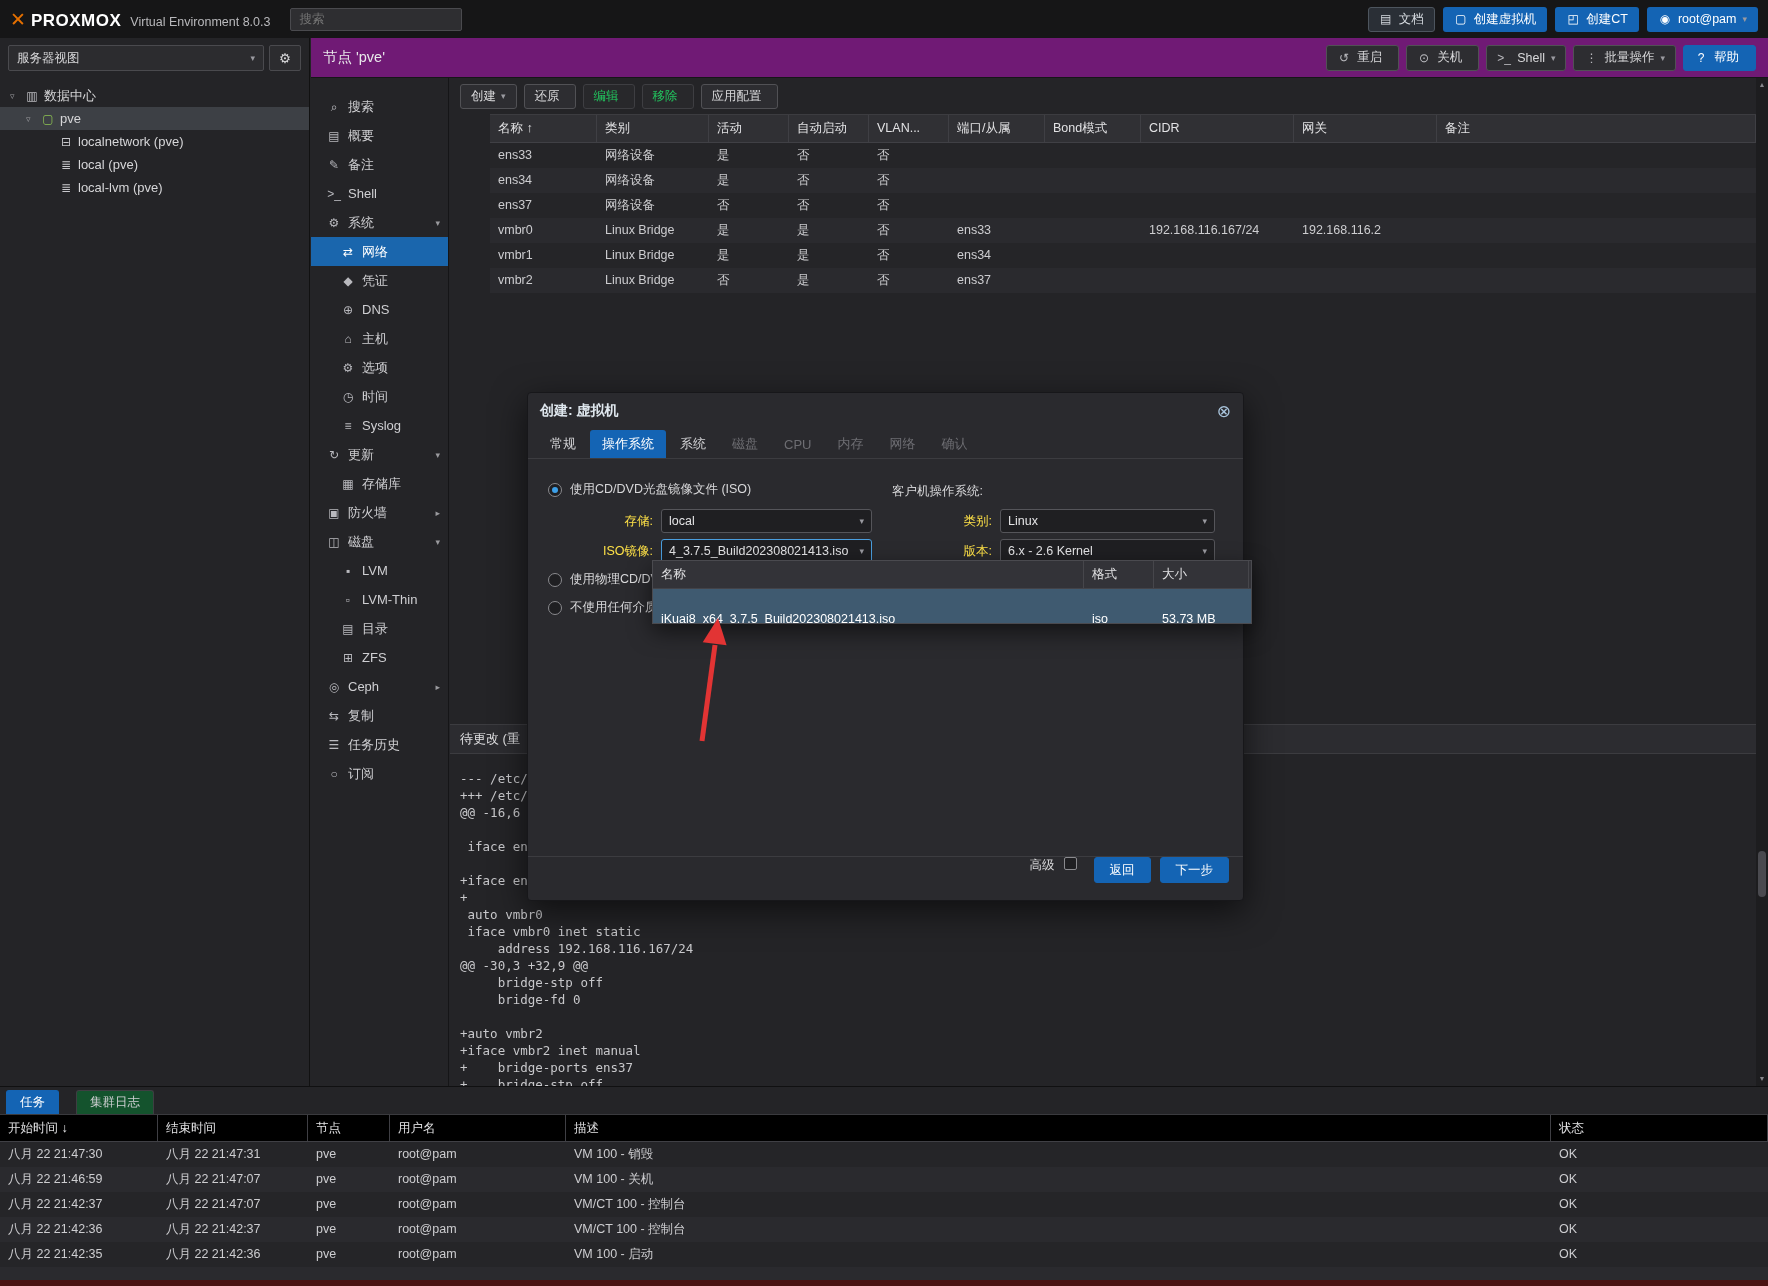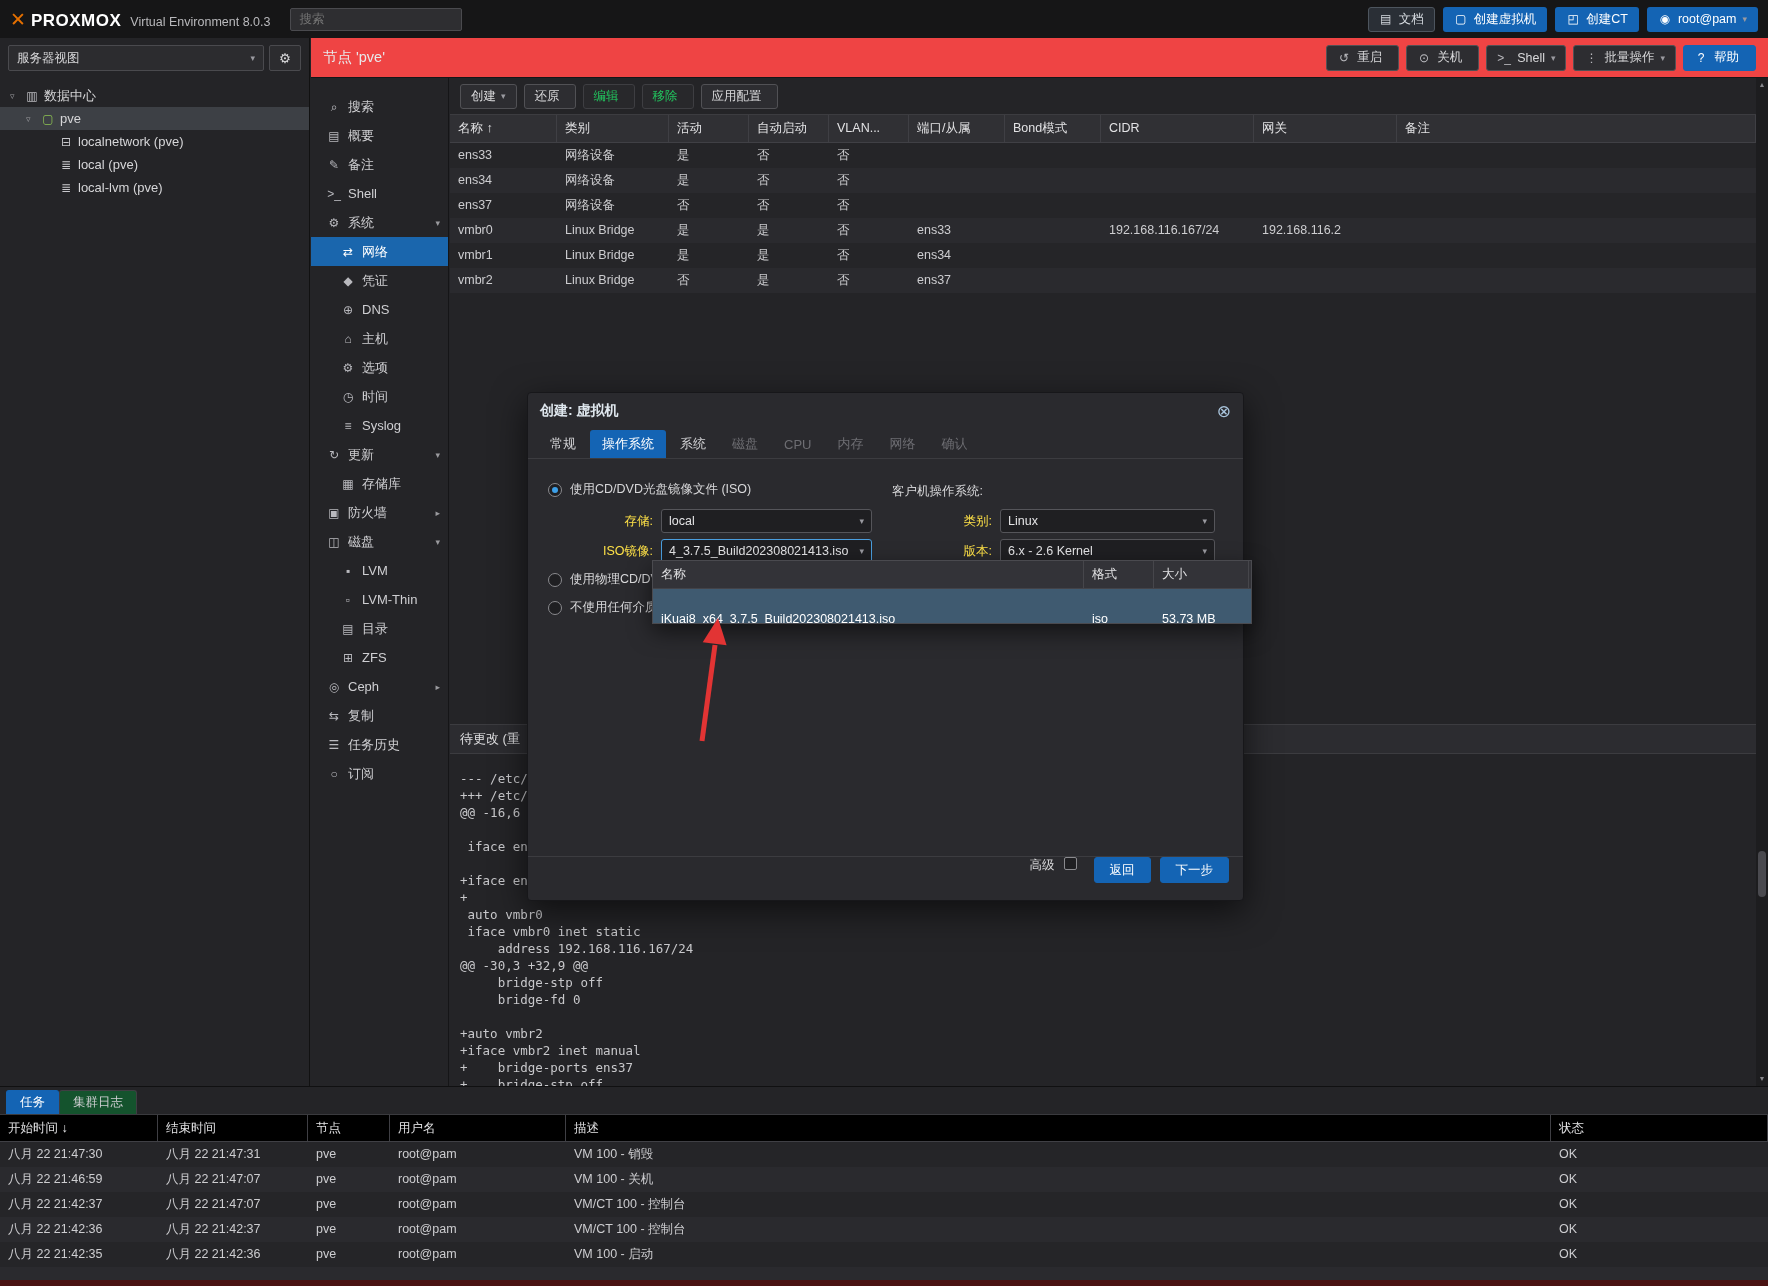--- a/index.html
+++ b/index.html
@@ -40,21 +40,21 @@
   .tree-item { height:23px; display:flex; align-items:center; gap:5px; font-size:13px; color:#d6d6d8;
     cursor:pointer; padding-left:10px; white-space:nowrap; }
   .tree-item.lvl1 { padding-left:26px; }
   .tree-item.lvl2 { padding-left:44px; }
   .tree-item.selected { background:#3d4045; }
   .tree-arrow { width:10px; font-size:9px; color:#9a9a9e; }
   .tree-item [data-name="node-icon"] { color:#8dc252; }
   .tree-item [data-name="storage-icon"], .tree-item [data-name="sdn-icon"] { color:#c9c9cd; }
 
   
-  .node-header { position:absolute; left:311px; top:38px; right:0; height:40px; background:#ef4444;
+  .node-header { position:absolute; left:311px; top:38px; right:0; height:40px; background:#701a75;
     border-bottom:1px solid #161618; display:flex; align-items:center; padding:0 12px; z-index:2; }
   .node-title { font-size:14.5px; color:#e8e8ea; }
   .node-actions { margin-left:auto; display:flex; gap:7px; }
   .nbtn { height:26px; background:#2d2d31; border:1px solid #515155; border-radius:3px; color:#d8d8da;
     font-size:12.5px; display:flex; align-items:center; gap:6px; padding:0 10px; cursor:pointer; }
   .nbtn.blue { background:#1464b4; border-color:#1464b4; color:#fff; }
   .nbtn.blue .ico { color:#fff; }
 
   
   .node-menu { position:absolute; left:311px; top:78px; width:138px; bottom:200px; background:#242427;
@@ -65,21 +65,21 @@
   .menu-item.selected { background:#1a66ad; color:#fff; }
   .menu-item.selected .ico { color:#fff; }
   .menu-item .chev { margin-left:auto; font-size:9px; color:#9a9a9e; }
 
   
   .main { position:absolute; left:450px; top:78px; right:12px; bottom:200px; background:#242427; overflow:hidden; }
   .net-toolbar { height:36px; display:flex; align-items:center; gap:7px; padding:0 10px; }
   .tbtn { height:25px; background:#2d2d31; border:1px solid #515155; border-radius:3px; color:#d8d8da;
     font-size:12.5px; display:flex; align-items:center; gap:5px; padding:0 10px; cursor:pointer; }
   .tbtn.disabled { color:#22c55e; border-color:#3e3e42; background:#28282b; }
-  .net-grid { display:grid; grid-template-columns:107px 112px 80px 80px 80px 96px 96px 153px 143px minmax(140px,1fr); }
+  .net-grid { display:grid; grid-template-columns:107px 112px 80px 80px 80px 96px 96px 153px 143px minmax(140px,1fr);margin-left:40px; }
   .net-header { background:#303034; border-top:1px solid #3c3c40; border-bottom:1px solid #404045; }
   .net-hcell { height:27px; line-height:27px; padding:0 8px; font-size:12.5px; color:#e2e2e4;
     border-right:1px solid #3f3f44; white-space:nowrap; overflow:hidden; cursor:pointer; }
   .net-row { cursor:pointer; }
   .net-cell { height:25px; line-height:25px; padding:0 8px; font-size:12.5px; color:#cdcdd0;
     white-space:nowrap; overflow:hidden; }
   .net-body .net-row:nth-of-type(odd) { background:#252528; }
   .net-body .net-row:nth-of-type(even) { background:#2a2a2e; }
 
   .pending-header { position:absolute; top:646px; left:0; right:0; height:30px; background:#2c2c30;
@@ -94,21 +94,21 @@
   .scrollbar-v { position:absolute; right:0; top:78px; width:12px; bottom:200px; background:#1d1d1f; z-index:3; }
   .scroll-arrow { position:absolute; left:0; width:12px; height:14px; color:#85858a; font-size:7px;
     text-align:center; line-height:14px; cursor:pointer; }
   .scroll-arrow.up { top:0; } .scroll-arrow.down { bottom:0; }
   .scroll-thumb { position:absolute; left:2px; width:8px; top:773px; height:46px; border-radius:4px;
     background:#4a4a4f; cursor:grab; }
 
   
   .tasks { position:absolute; left:0; right:0; bottom:0; height:200px; background:#242427;
     border-top:1px solid #101011; z-index:4; }
-  .tasks-tabs { height:28px; display:flex; align-items:flex-end; gap:0; padding:3px 6px 0;
+  .tasks-tabs { height:28px; display:flex; align-items:flex-end; gap:17px; padding:3px 6px 0;
     border-bottom:1px solid #3a3a3e; }
   .task-tab { height:24px; padding:0 13px; display:flex; align-items:center; font-size:12.5px;
     color:#cfcfd2; cursor:pointer; background:#14532d; border:1px solid #3e3e42; border-bottom:none;
     border-radius:3px 3px 0 0; }
   .task-tab.active { background:#1464b4; color:#fff; border-color:#1464b4; }
   .tasks-grid { display:grid; grid-template-columns:158px 150px 82px 176px 985px minmax(120px,1fr); }
   .tasks-header { background:#000000; border-bottom:1px solid #404045; }
   .tasks-hcell { height:26px; line-height:26px; padding:0 8px; font-size:12.5px; color:#e2e2e4;
     border-right:1px solid #3f3f44; cursor:pointer; }
   .tasks-body { height:146px; overflow:hidden; }

